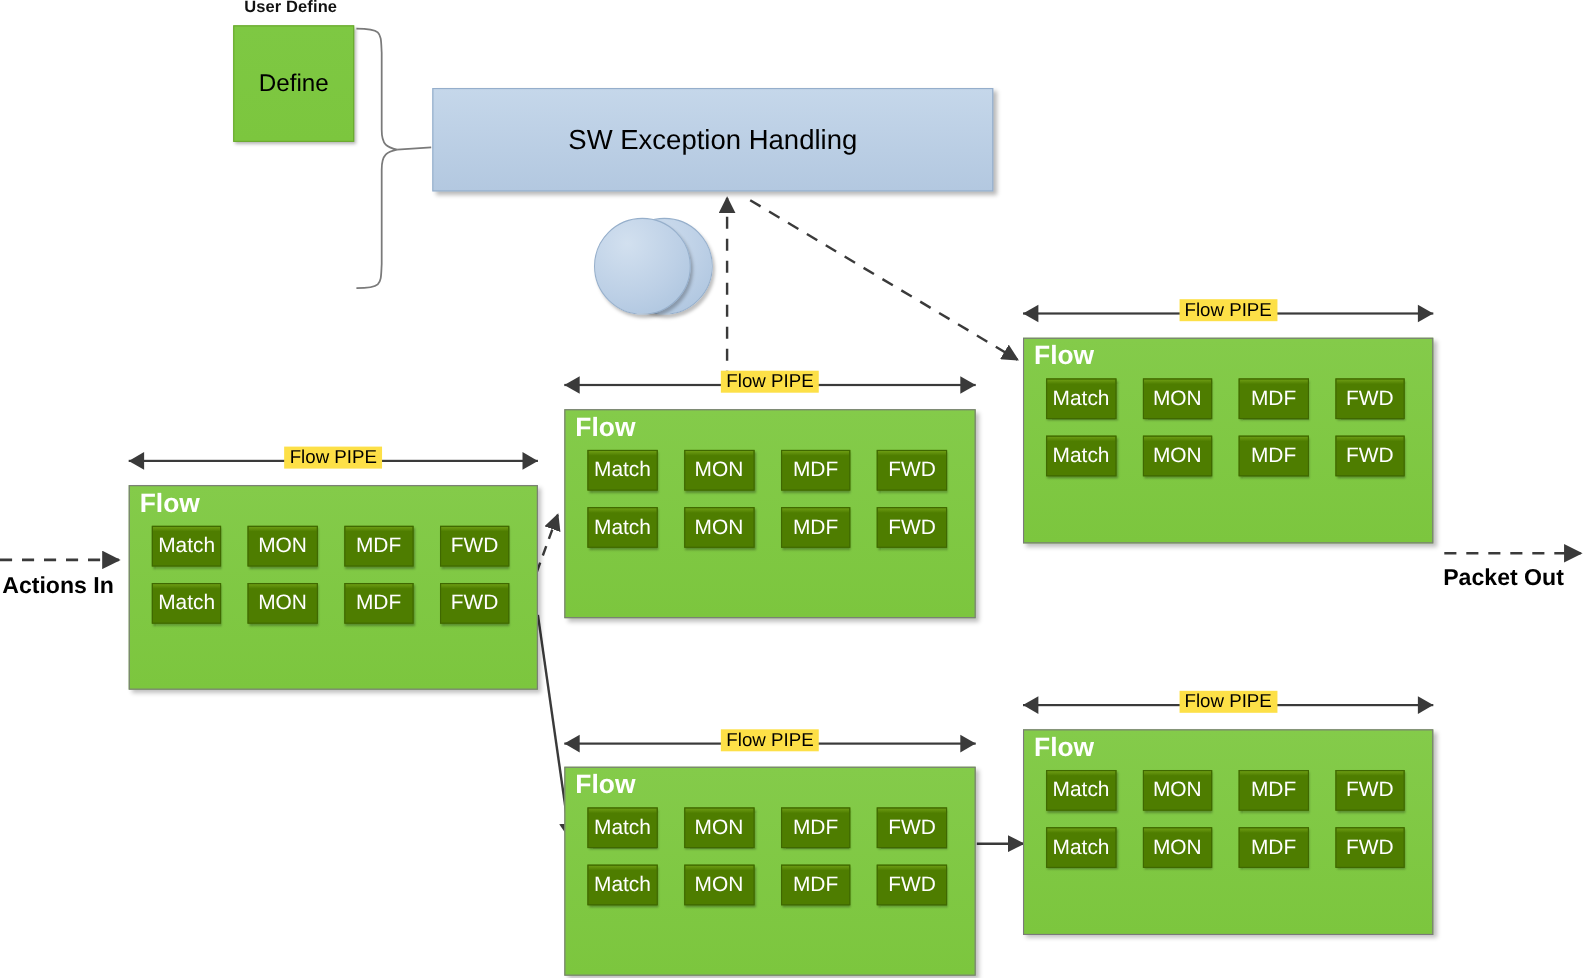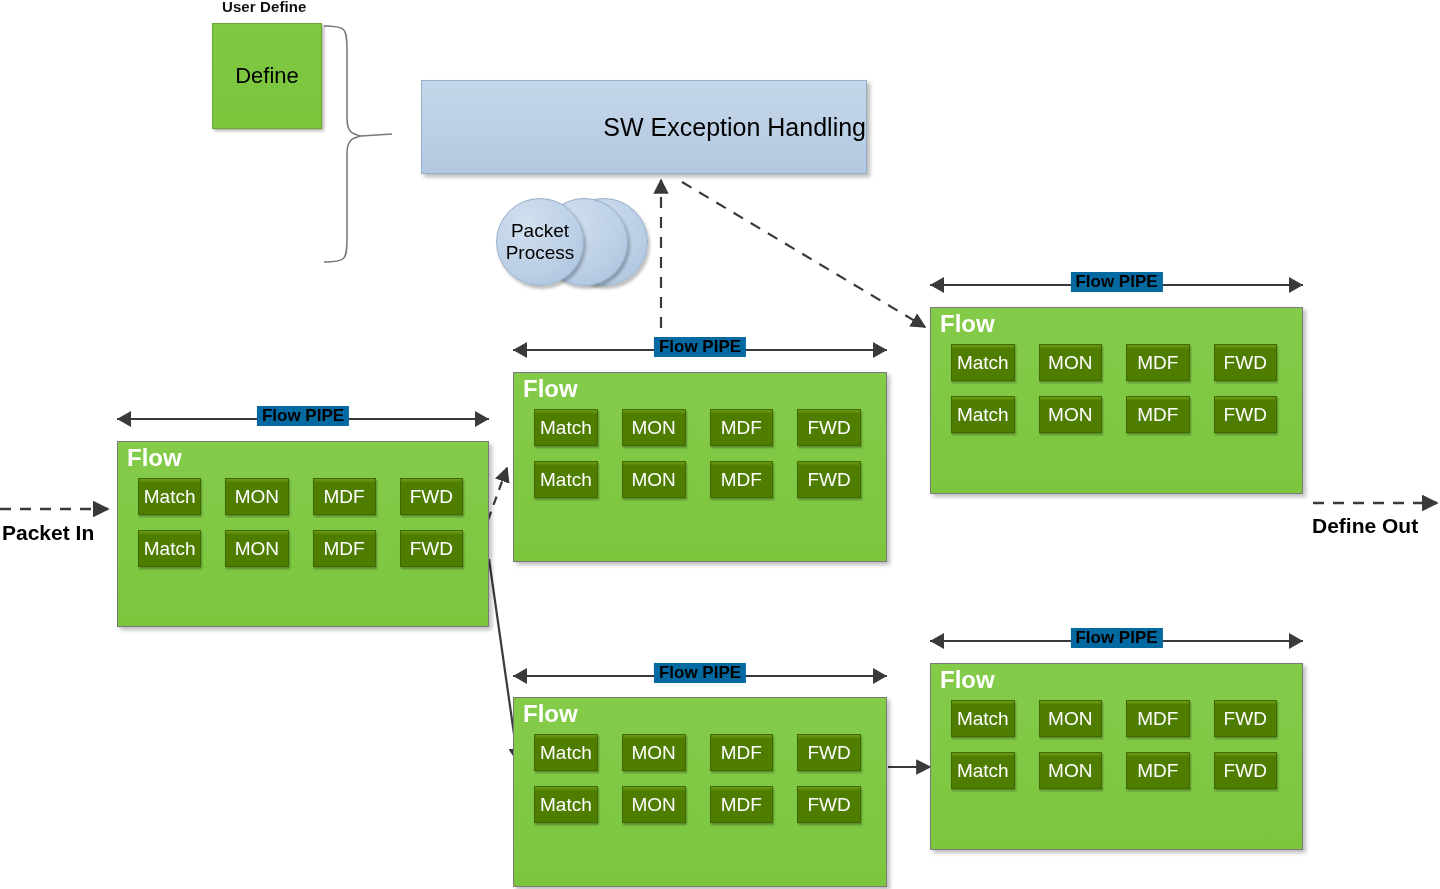--- a/index.html
+++ b/index.html
@@ -44,33 +44,32 @@
     color: #000000;
     box-sizing: border-box;
   }
   #ud-parser { left: 212px; top: 23px; }
   #ud-actions { left: 212px; top: 163px; }
 
   
   .sw-box {
     left: 393px;
     top: 80px;
-    width: 446px;
+    width: 510px;
     height: 94px;
     background: linear-gradient(to bottom, #c5d7ea 0%, #b3c8e0 100%);
     background-color: #b8cce4;
     border: 1px solid #95aecb;
     box-shadow: 3px 3px 4px rgba(0,0,0,0.28);
     display: flex;
     align-items: center;
-    justify-content: flex-end;
+    justify-content: center;
     font-size: 25px;
     color: #000000;
     box-sizing: border-box;
-    margin-left: 28px;
   }
 
   
   .pp-wrap { left: 490px; top: 195px; width: 165px; height: 95px; }
   .pp-circle {
     position: absolute;
     width: 88px;
     height: 88px;
     border-radius: 50%;
     background: radial-gradient(circle at 34% 26%, #d2e0ef 0%, #bdd0e6 55%, #a9c2dd 100%);
@@ -154,24 +153,24 @@
     border-top: 8px solid transparent;
     border-bottom: 8px solid transparent;
   }
   .pipe-arrow-l { left: 0;  border-right: 14px solid #3a3a3a; }
   .pipe-arrow-r { right: 0; border-left: 14px solid #3a3a3a; }
   .pipe-text {
     position: absolute;
     left: 50%;
     top: -2px;
     transform: translateX(-50%);
-    background: #0369a1;
+    background: #fde047;
     padding: 0 5px;
     font-size: 17px;
-    font-weight: bold;
+    font-weight: normal;
     color: #000000;
     white-space: nowrap;
   }
   #dim-1 { left: 117px; top: 408px; width: 372px; }
   #dim-2 { left: 513px; top: 339px; width: 374px; }
   #dim-3 { left: 930px; top: 274px; width: 373px; }
   #dim-4 { left: 513px; top: 665px; width: 374px; }
   #dim-5 { left: 930px; top: 630px; width: 373px; }
 
   
@@ -254,30 +253,24 @@
   </div>
 
 
   <div class="abs sw-box">
     <span>SW Exception Handling</span>
   </div>
 
   <div class="abs pp-wrap">
     <div class="pp-circle" id="pp3"></div>
     <div class="pp-circle" id="pp2"></div>
-    <div class="pp-circle" id="pp1">
-      <div class="pp-label">
-        <div>Packet</div>
-        <div>Process</div>
-      </div>
-    </div>
-  </div>
-
-  <div class="abs pkt-label" id="pkt-in-label">Packet In</div>
-  <div class="abs pkt-label" id="pkt-out-label">Define Out</div>
+  </div>
+
+  <div class="abs pkt-label" id="pkt-in-label">Actions In</div>
+  <div class="abs pkt-label" id="pkt-out-label">Packet Out</div>
 
   <div class="abs pipe-dim" id="dim-1">
     <div class="pipe-line"></div>
     <div class="pipe-arrow-l"></div>
     <div class="pipe-arrow-r"></div>
     <div class="pipe-text">Flow PIPE</div>
   </div>
   <div class="abs pipe-dim" id="dim-2">
     <div class="pipe-line"></div>
     <div class="pipe-arrow-l"></div>

